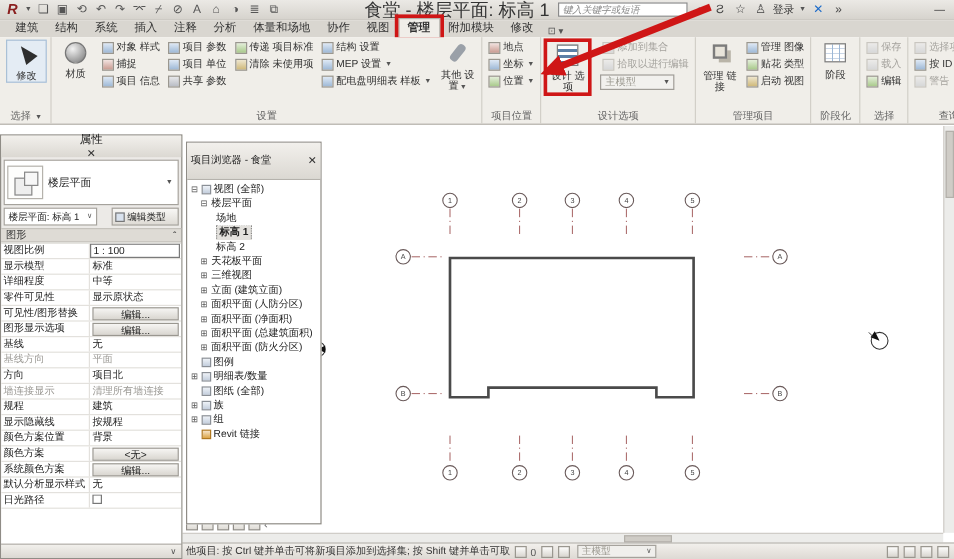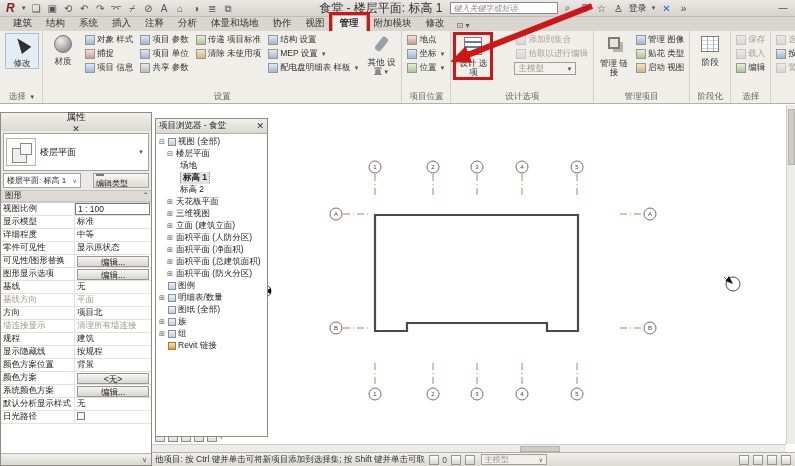--- a/index.html
+++ b/index.html
@@ -3,21 +3,21 @@
 <meta charset="utf-8">
 <style>
   * { box-sizing: border-box; margin:0; padding:0; }
   html,body { width:795px; height:466px; overflow:hidden;
     font-family:"Liberation Sans","DejaVu Sans",sans-serif; background:#fff; position:relative; }
   
   #titlebar { height:17px; background:linear-gradient(#ebe9e5,#d6d3cd); display:flex;
     align-items:center; padding:0 4px; gap:3px; font-size:9px; color:#444; border-bottom:1px solid #c2bfb9;}
   .rlogo { font-weight:bold; font-style:italic; color:#8b2020; font-size:12px; padding:0 2px;}
   .qat { width:13px; text-align:center; font-size:10px; color:#555; line-height:15px;}
-  #apptitle { font-size:12px; color:#333; margin-left:auto; white-space:nowrap;}
+  #apptitle { font-size:15px; color:#333; margin-left:auto; white-space:nowrap;}
   #searchbox { width:108px; height:12px; font-size:8px; font-style:italic; border:1px solid #8a8a8a;
     padding:0 3px; margin-left:4px; background:#fff; color:#555;}
   #searchbox::placeholder{ font-style:italic; color:#888;}
   .tbicon { font-size:10px; color:#444; width:14px; text-align:center;}
   .tbicon.blue { color:#1b6ac9; font-weight:bold;}
   #login { font-size:9px; color:#333; white-space:nowrap;}
   #winmin { margin-left:auto; color:#333; width:16px; text-align:center;}
   
   #tabrow { height:14px; background:#d9d6d0; display:flex; align-items:flex-end; padding-left:6px; font-size:9.5px;}
   .tab { padding:1px 7px 1px; color:#333; white-space:nowrap; cursor:default;}
@@ -77,40 +77,40 @@
   #typesel { height:38px; background:#fff; border:1px solid #a5a29c; margin:2px; display:flex; align-items:center; gap:4px; padding:2px;}
   .thumb { width:30px; height:28px; border:1px solid #b5b2ac; position:relative; background:#fdfdfc; flex:0 0 auto;}
   .thumb:before { content:""; position:absolute; left:5px; top:9px; width:13px; height:13px; border:1px solid #888; background:#eee;}
   .thumb:after { content:""; position:absolute; left:13px; top:4px; width:10px; height:10px; border:1px solid #888; background:#f7f7f7;}
   #typesel .tname { flex:1; font-size:9px; color:#222;}
   #typesel .drop{ margin-right:2px;}
   #instrow { display:flex; gap:12px; margin:0 2px 2px; height:15px;}
   #instcombo { flex:1; background:#fff; border:1px solid #a5a29c; font-size:8px; display:flex;
      align-items:center; justify-content:space-between; padding:0 3px; color:#222;}
   #edittype { width:56px; border:1px solid #a5a29c; background:linear-gradient(#f8f7f5,#dedbd5);
-     font-size:8px; display:flex; align-items:flex-start; gap:2px; padding:0 2px; color:#222;flex-direction:column;}
+     font-size:8px; display:flex; align-items:center; gap:2px; padding:0 2px; color:#222;}
   .etico { width:8px; height:8px; border:1px solid #777; background:#d9e2ee;}
   #gsection { height:12px; background:#dedbd5; border-top:1px solid #c5c2bc; border-bottom:1px solid #c5c2bc;
      display:flex; justify-content:space-between; align-items:center; padding:0 4px; font-size:8.5px; color:#333;}
   #prows { flex:1; background:#fff; overflow:hidden; border-top:1px solid #d5d2cc;}
   .prow { display:flex; height:13px; border-bottom:1px solid #e3e1dd; align-items:center;}
   .plab { width:74px; padding:0 2px; font-size:8.5px; color:#222; border-right:1px solid #e3e1dd;
      white-space:nowrap; overflow:hidden;}
   .pval { flex:1; font-size:8.5px; color:#222; padding:0 2px; white-space:nowrap; overflow:hidden;}
   .pval.dis, .plab.dis { color:#9b9994;}
   .pval.inp { border:1px solid #7a7a7a; background:#fff; height:12px; line-height:11px; margin-right:1px;}
   .pval.btn { border:1px solid #9a9790; background:linear-gradient(#f6f5f3,#d9d6d0); text-align:center; height:11px;
      line-height:10px; margin:0 2px;}
   .chk { width:8px; height:8px; border:1px solid #777; background:#fff; display:inline-block;}
   #props-bottom { height:12px; border-top:1px solid #b5b2ac; background:linear-gradient(#f2f0ec,#dbd8d2);
      display:flex; align-items:center; justify-content:flex-end; padding:0 4px; font-size:7px; color:#555;}
   
   #browser { position:absolute; left:155px; top:118px; width:113px; height:319px; background:#fff;
     border:1px solid #8f8c86; z-index:5; font-size:9px; display:flex; flex-direction:column;}
-  #browser-header { height:15px; background:linear-gradient(#f2f0ec,#dbd8d2); display:flex;
+  #browser-header { height:31px; background:linear-gradient(#f2f0ec,#dbd8d2); display:flex;
     align-items:center; justify-content:space-between; padding:0 3px; font-size:8.5px; color:#222; border-bottom:1px solid #b5b2ac;}
   #tree { flex:1; padding-top:2px; overflow:hidden;}
   .titem { height:12px; display:flex; align-items:center; gap:2px; white-space:nowrap; overflow:hidden; color:#222; font-size:8.5px;}
   .titem .exp { width:8px; font-size:7px; color:#555; text-align:center; flex:0 0 auto;}
   .titem .nico { width:8px; height:8px; border:1px solid #8a8f96; background:linear-gradient(#eef2f7,#c3cedd); flex:0 0 auto;}
   .lvl0 { padding-left:2px;} .lvl1 { padding-left:10px;} .lvl2 { padding-left:24px;}
   .titem.sel .lab { font-weight:bold; border:1px dotted #8a8a8a; background:#e3e1dd; padding:0 2px;}
   .revitlink { color:#222;} .revitlink .nico{ background:linear-gradient(#f5e3c8,#dca648); border-color:#b07820;}
   
   #statusbar { position:absolute; left:0; bottom:0; right:0; height:14px; background:linear-gradient(#f2f0ec,#ddd9d3);
@@ -281,21 +281,21 @@
   </div>
 
   <div class="panel">
     <div class="pbody">
       <div class="bb redoutline" style="margin:2px 2px 0;">
         <div class="bic">
             <div class="i-list"></div>
           </div>
         <span>设计 选项</span>
       </div>
-      <div class="col gray" style="margin-left:19px;">
+      <div class="col gray" style="margin-left:5px;">
         <div class="sb sbgray">
             <span class="ic ic5"></span>
             <span>添加到集合</span>
           </div>
         <div class="sb sbgray">
             <span class="ic ic5"></span>
             <span>拾取以进行编辑</span>
           </div>
         <div class="combo">
           <span>主模型</span>

